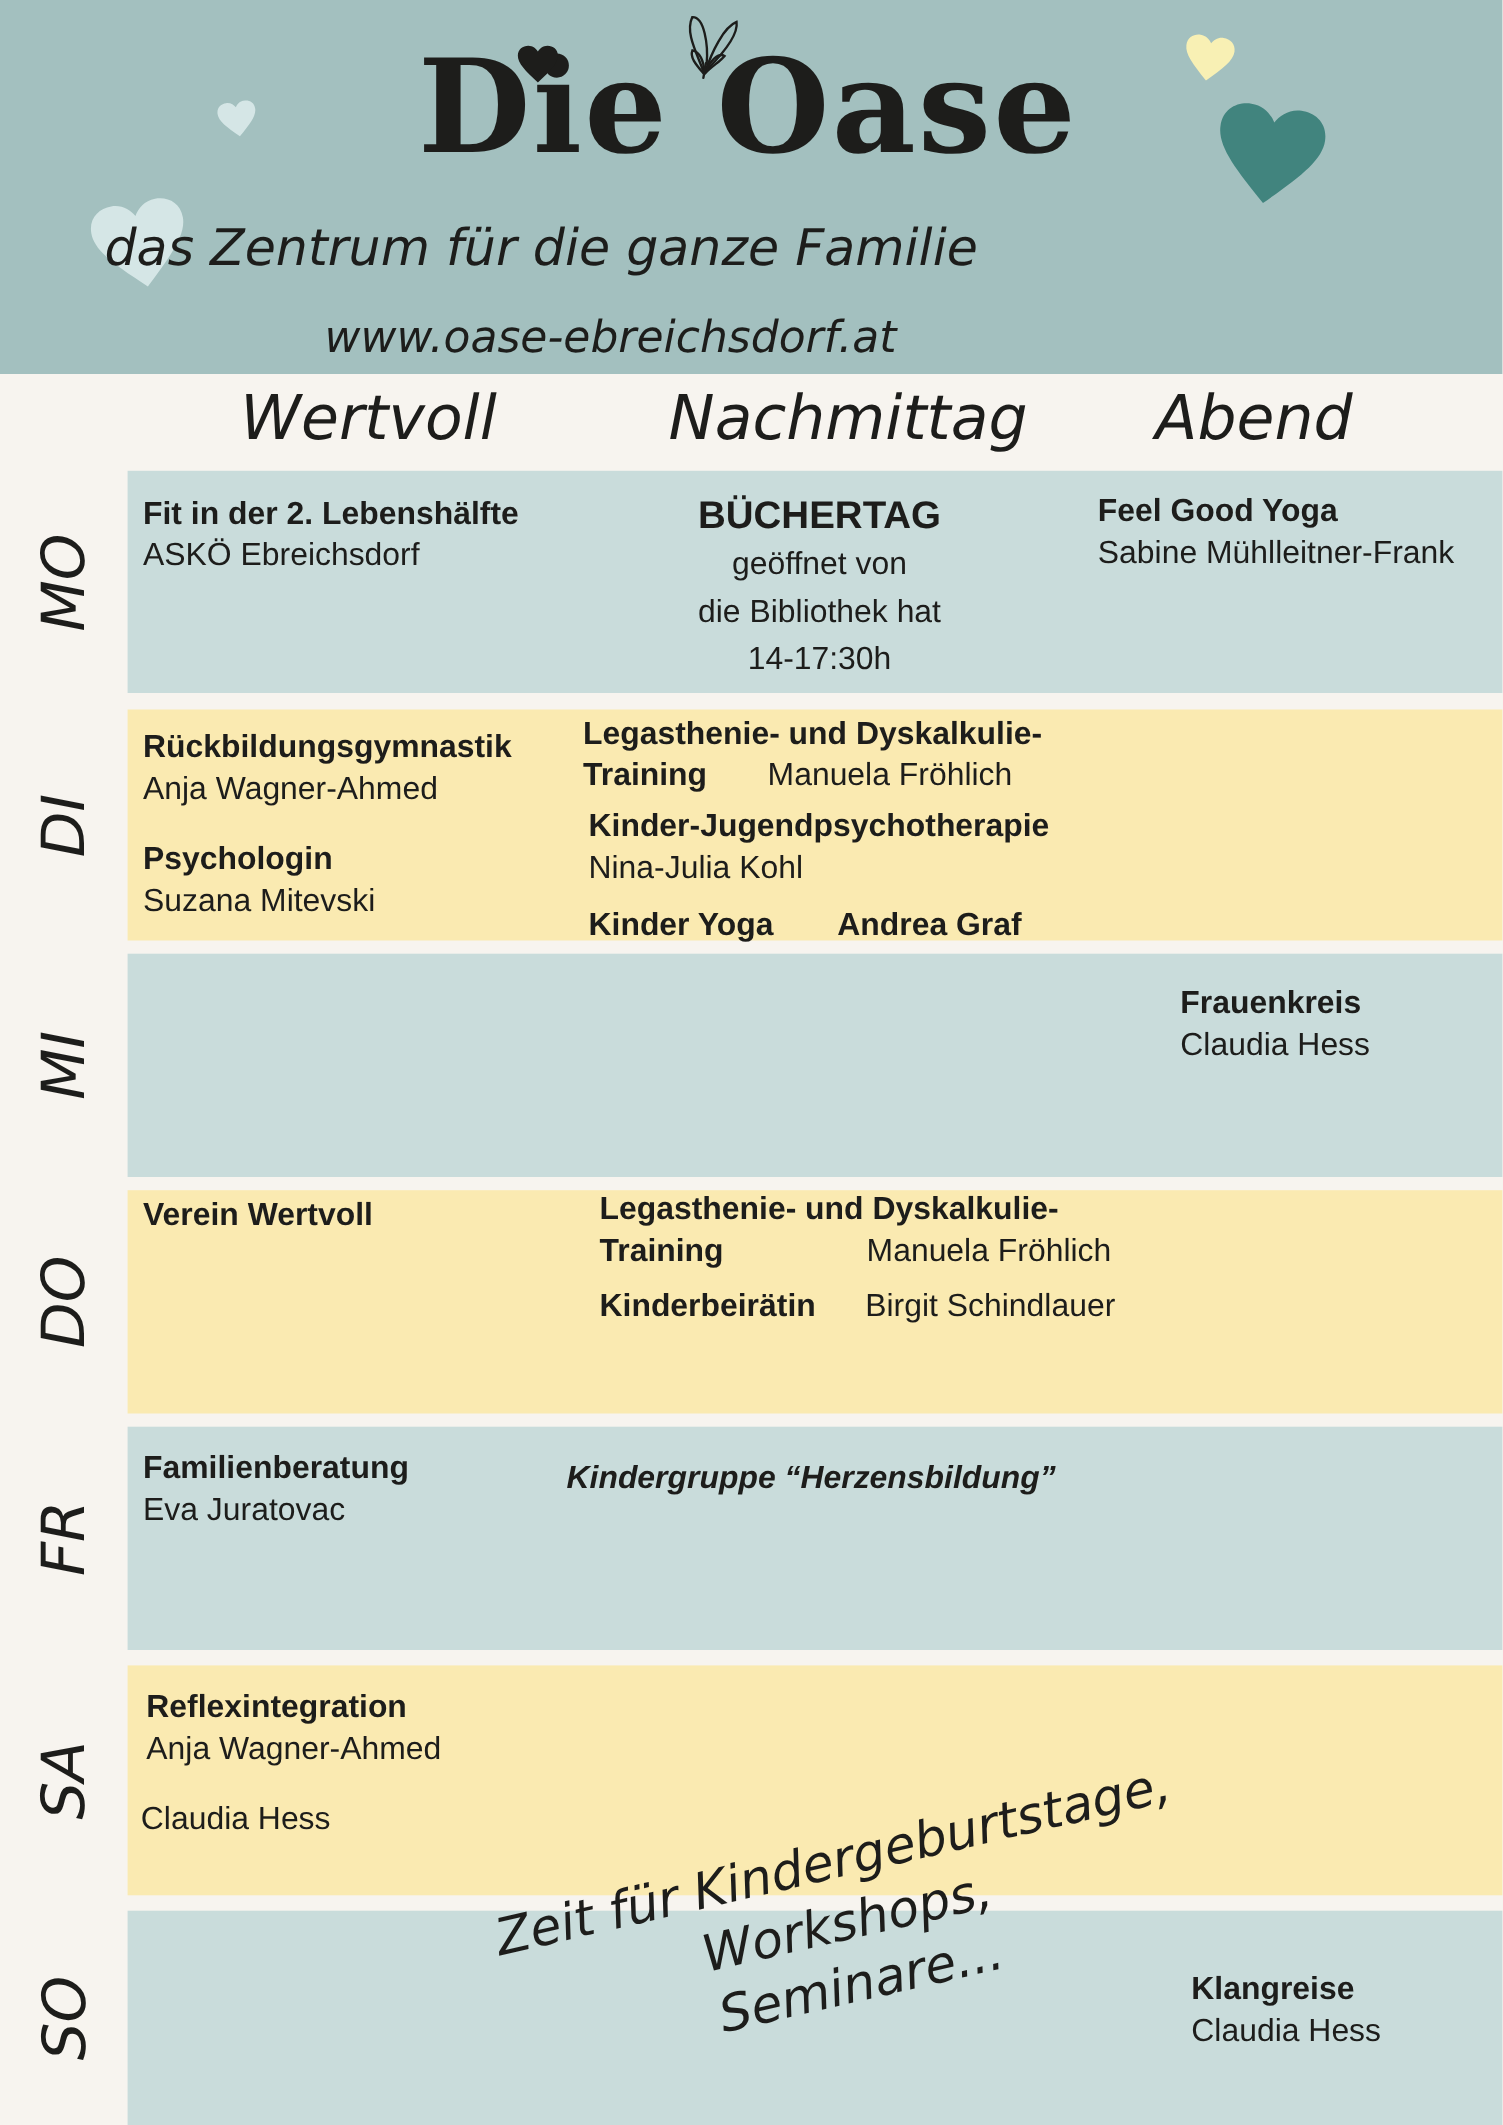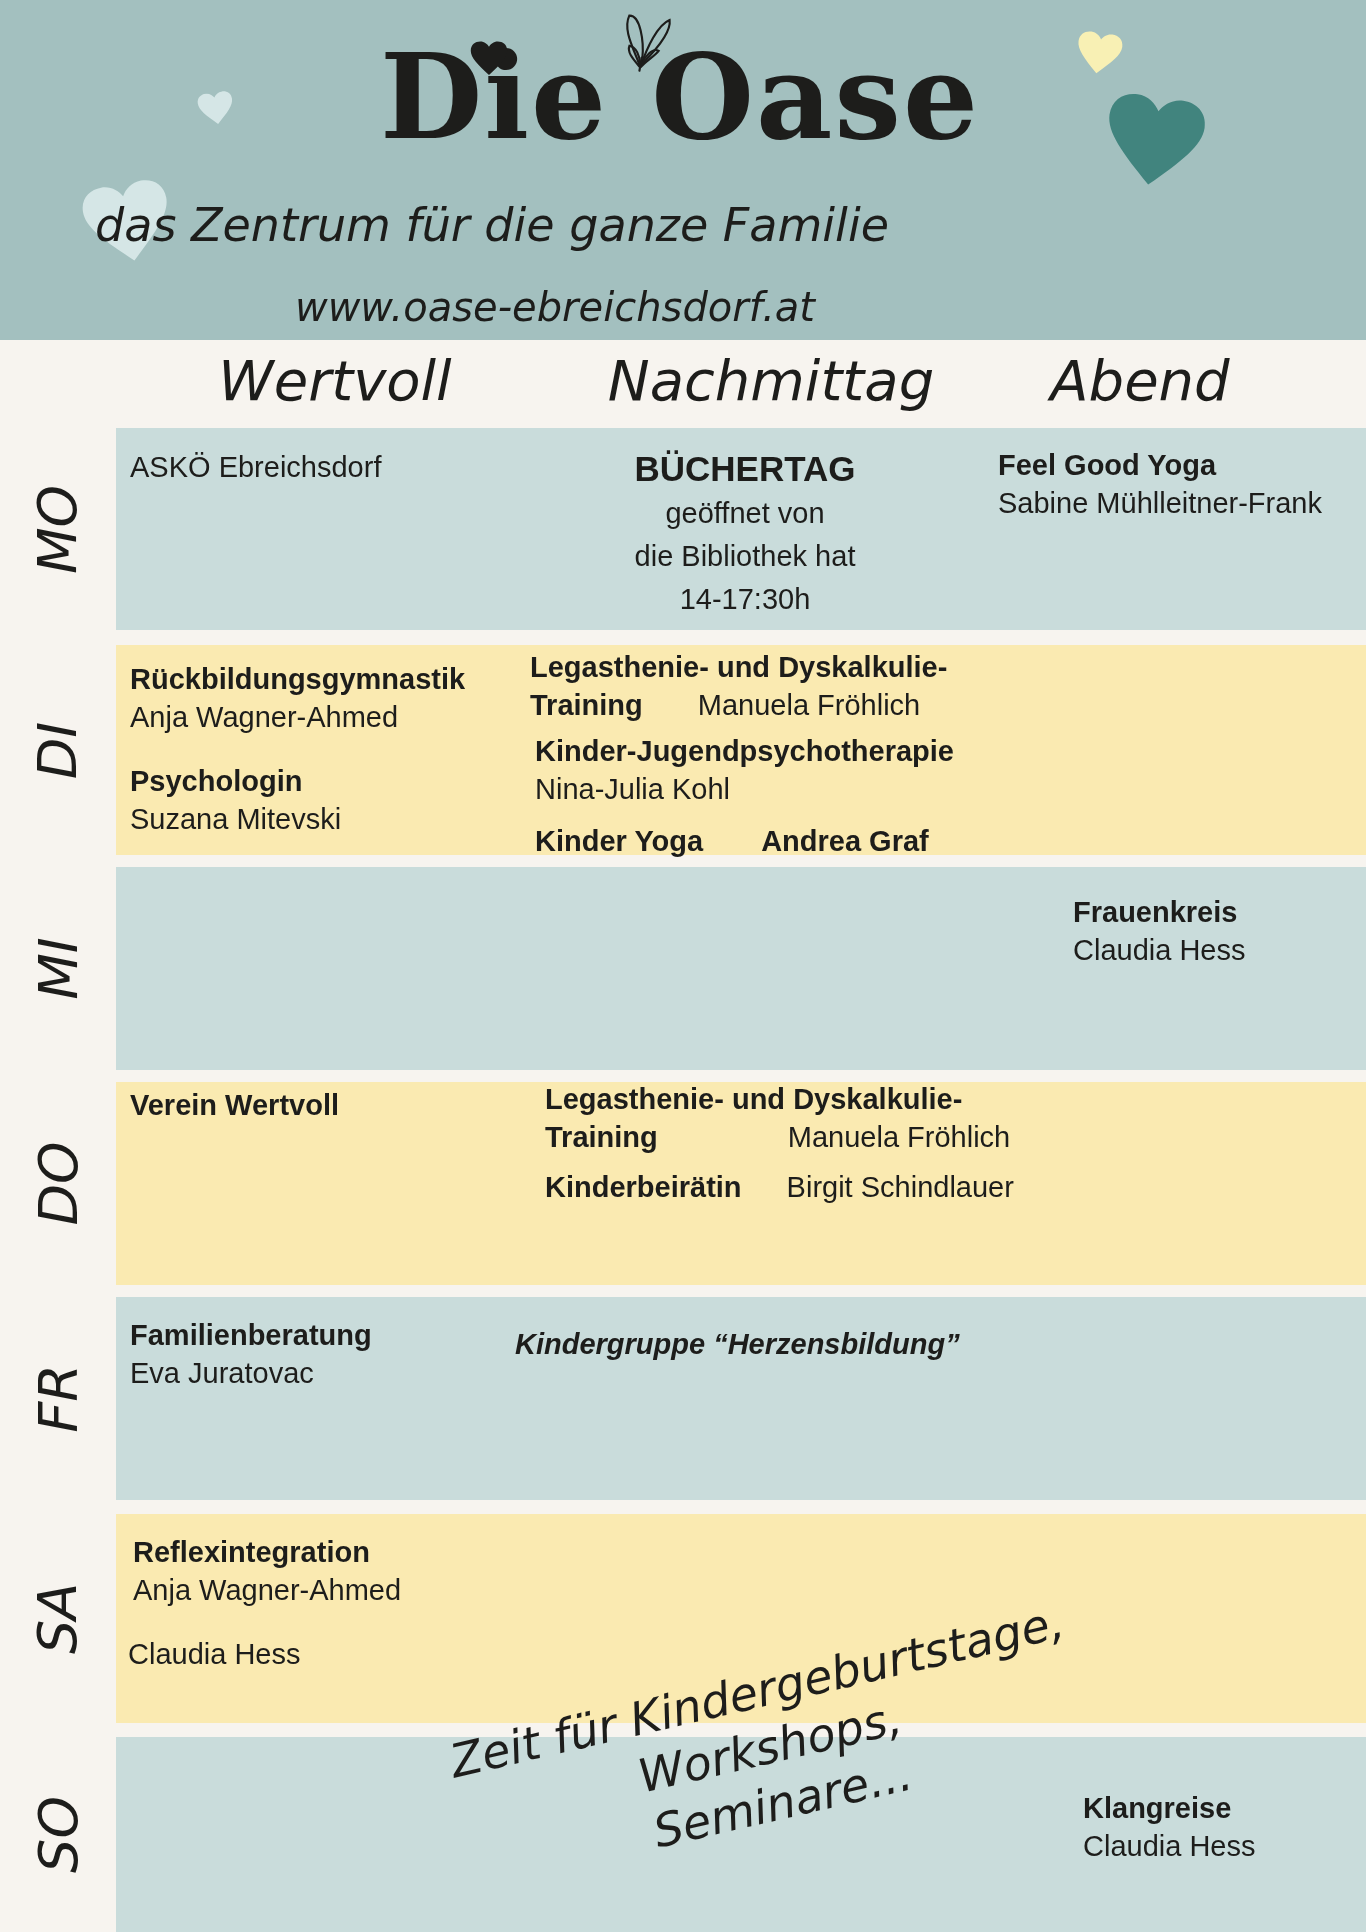--- a/index.html
+++ b/index.html
@@ -83,20 +83,21 @@
 <div class="col-header hand" style="left:165px;">Wertvoll</div>
 <div class="col-header hand" style="left:601px;">Nachmittag</div>
 <div class="col-header hand" style="left:970px;">Abend</div>
 
 <div id="rows-root">
     <div class="day-band" style="top: 428px; height: 202px; background: rgb(201, 220, 219);"></div>
     <div class="day-label" style="top: 428px; height: 202px;">
       <span class="hand">MO</span>
     </div>
     <div class="entry" style="left: 130px; top: 448px;">
+      <span class="e-title" style="display: block;">Fit in der 2. Lebenshälfte</span>
       <span class="e-name" style="display: block;">ASKÖ Ebreichsdorf</span>
     </div>
     <div class="entry center" style="left: 460px; top: 446px; width: 570px;">
       <span class="e-title big" style="display: block;">BÜCHERTAG</span>
       <span class="e-name" style="display: block;">geöffnet von</span>
       <span class="e-name" style="display: block;">die Bibliothek hat</span>
       <span class="e-name" style="display: block;">14-17:30h</span>
     </div>
     <div class="entry" style="left: 998px; top: 446px;">
       <span class="e-title" style="display: block;">Feel Good Yoga</span>

